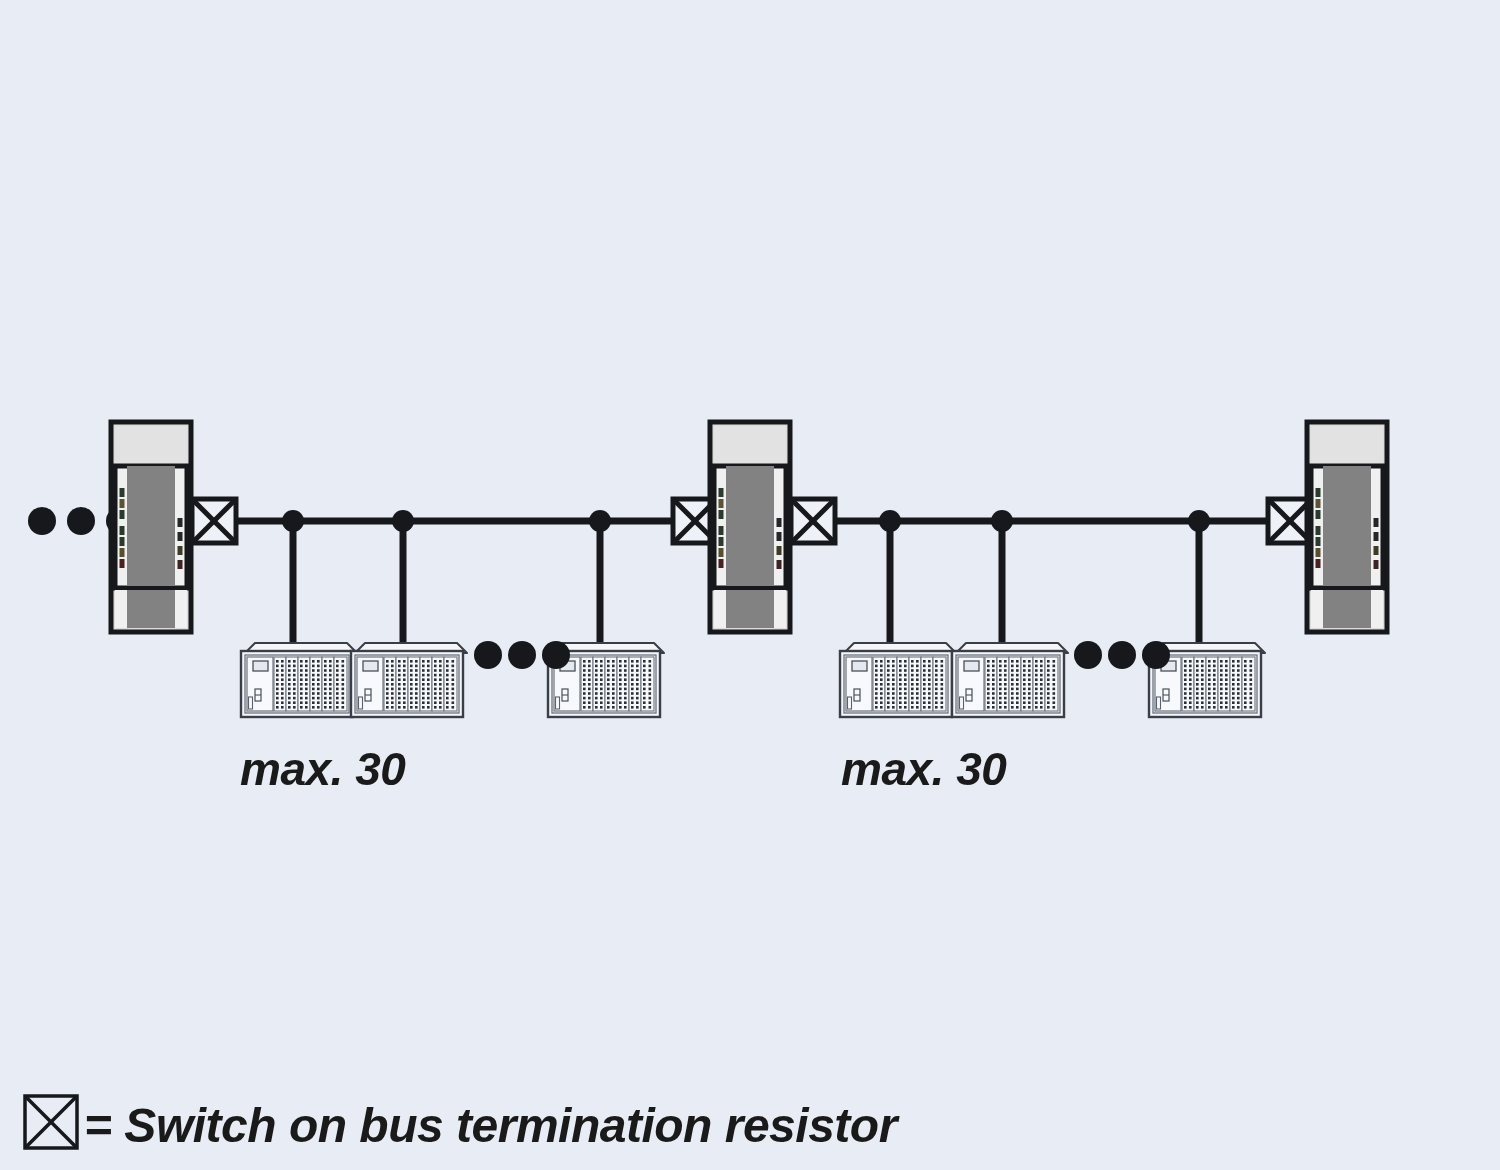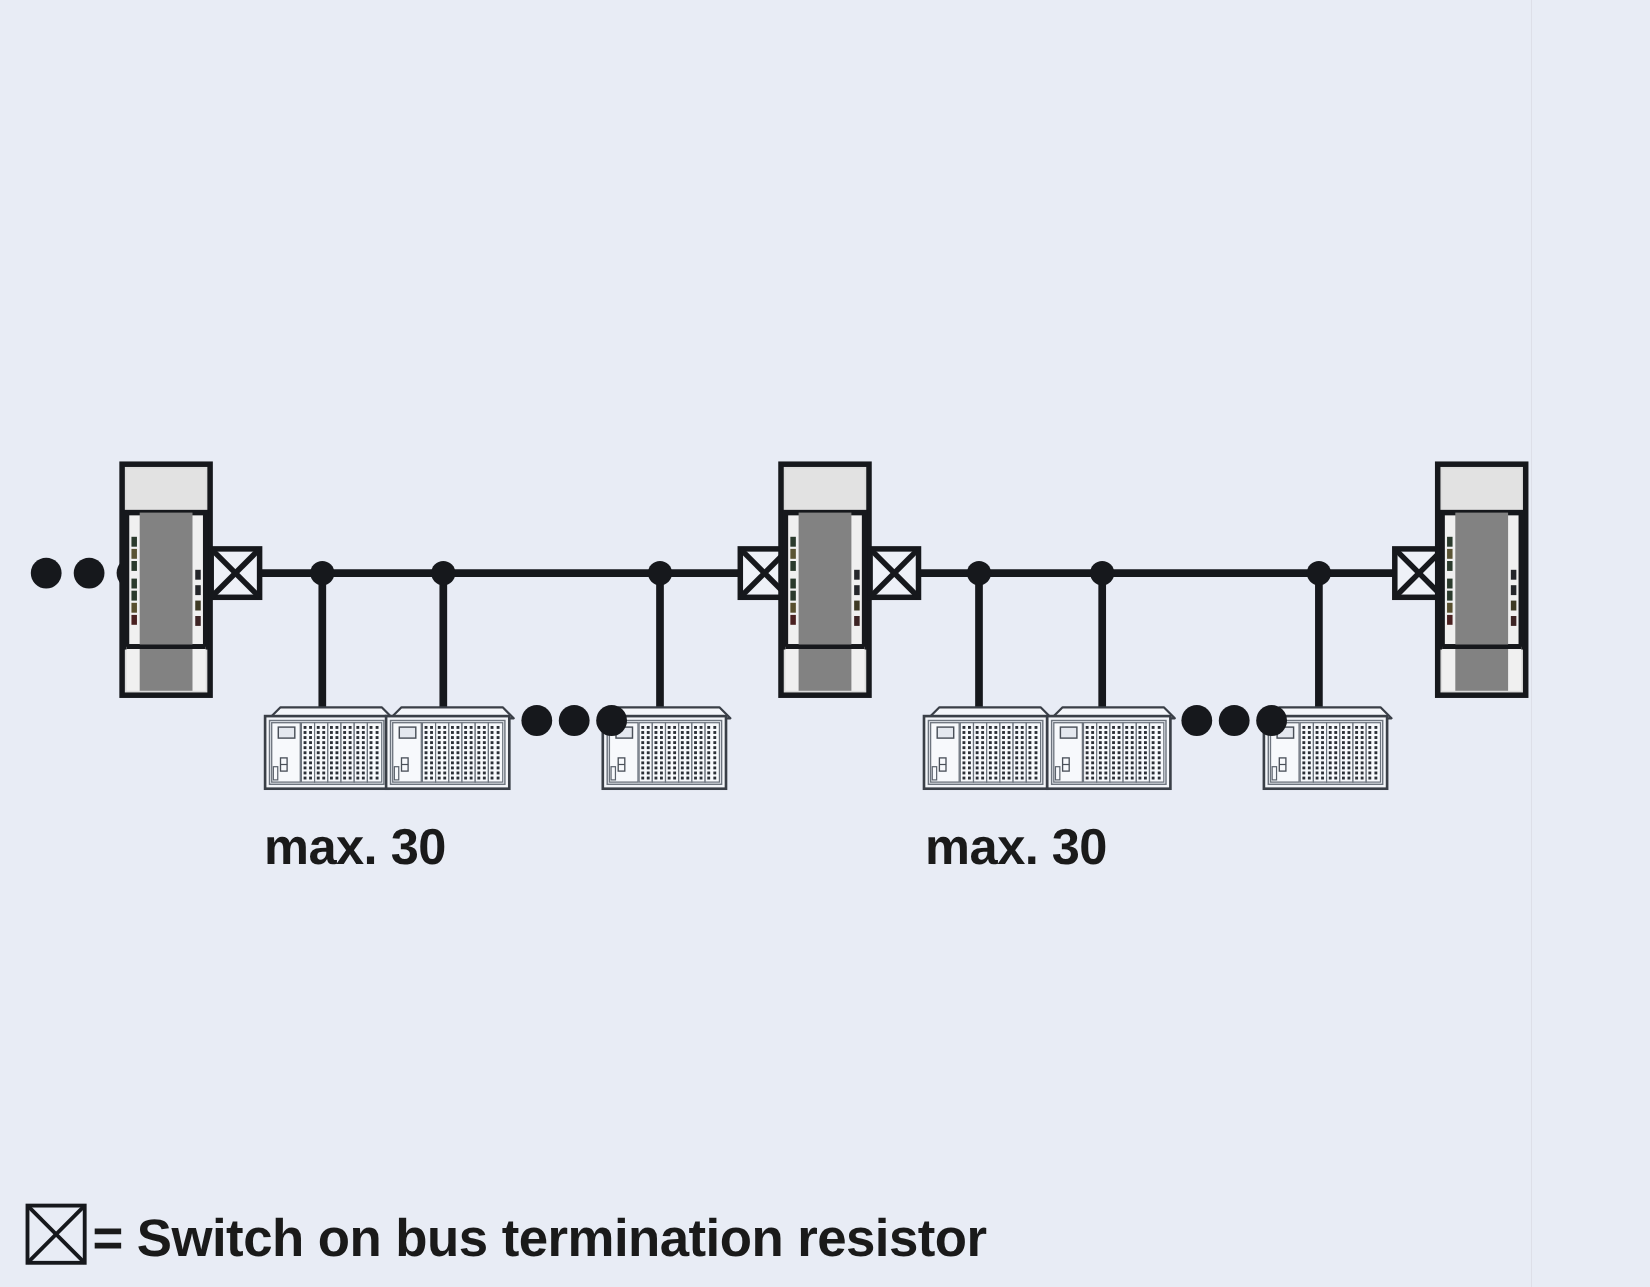--- a/index.html
+++ b/index.html
@@ -8,22 +8,23 @@
     padding: 0;
     background: #e8ecf5;
   }
   body {
     font-family: "Liberation Sans", sans-serif;
   }
   #stage {
     position: relative;
     width: 1392px;
     height: 1170px;
-    background: #a3a3a3;
+    background: #15803d;
     overflow: hidden;
+    font-style: italic;
   }
   #diagram-svg {
     position: absolute;
     left: 0;
     top: 0;
     width: 1500px;
     height: 1170px;
     display: block;
   }
   .label-text {

